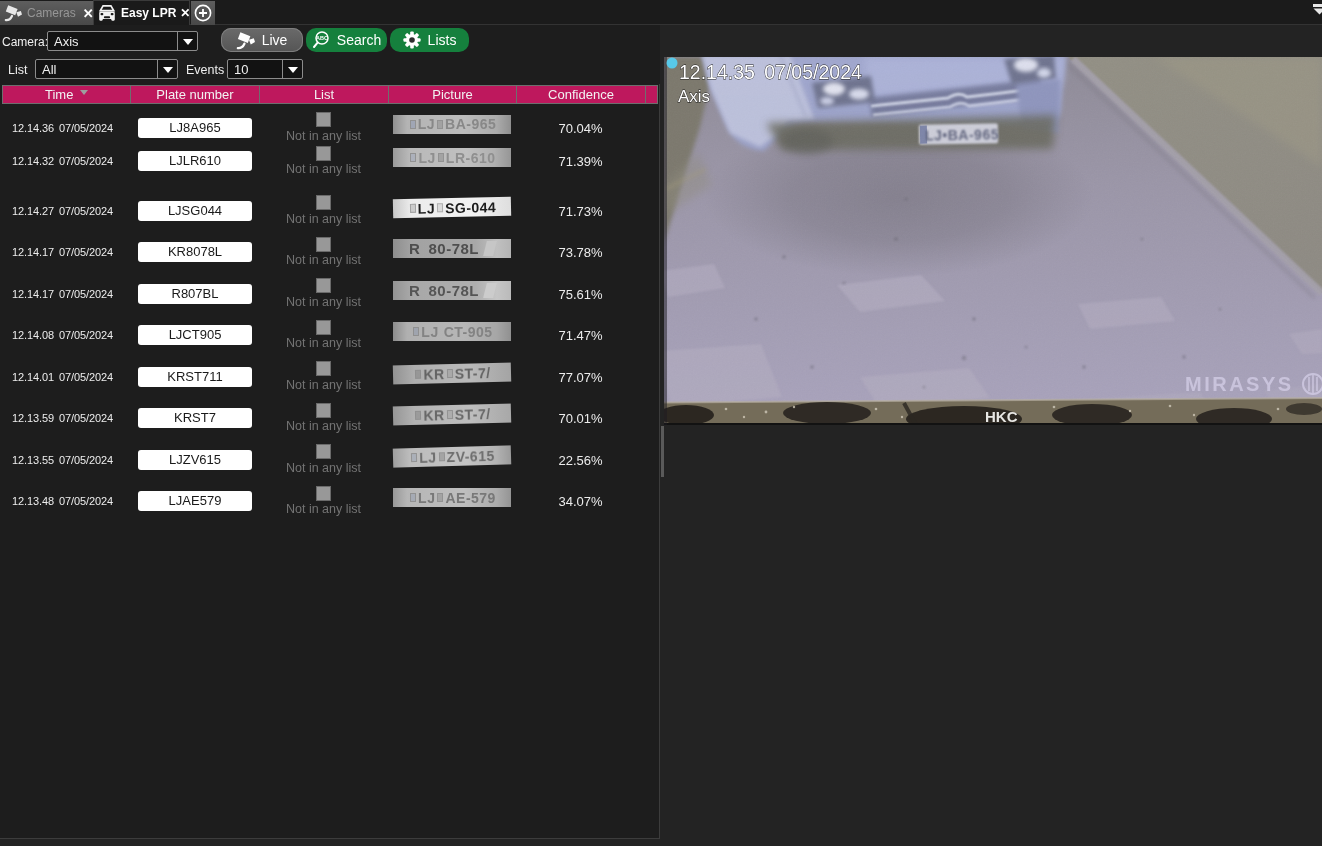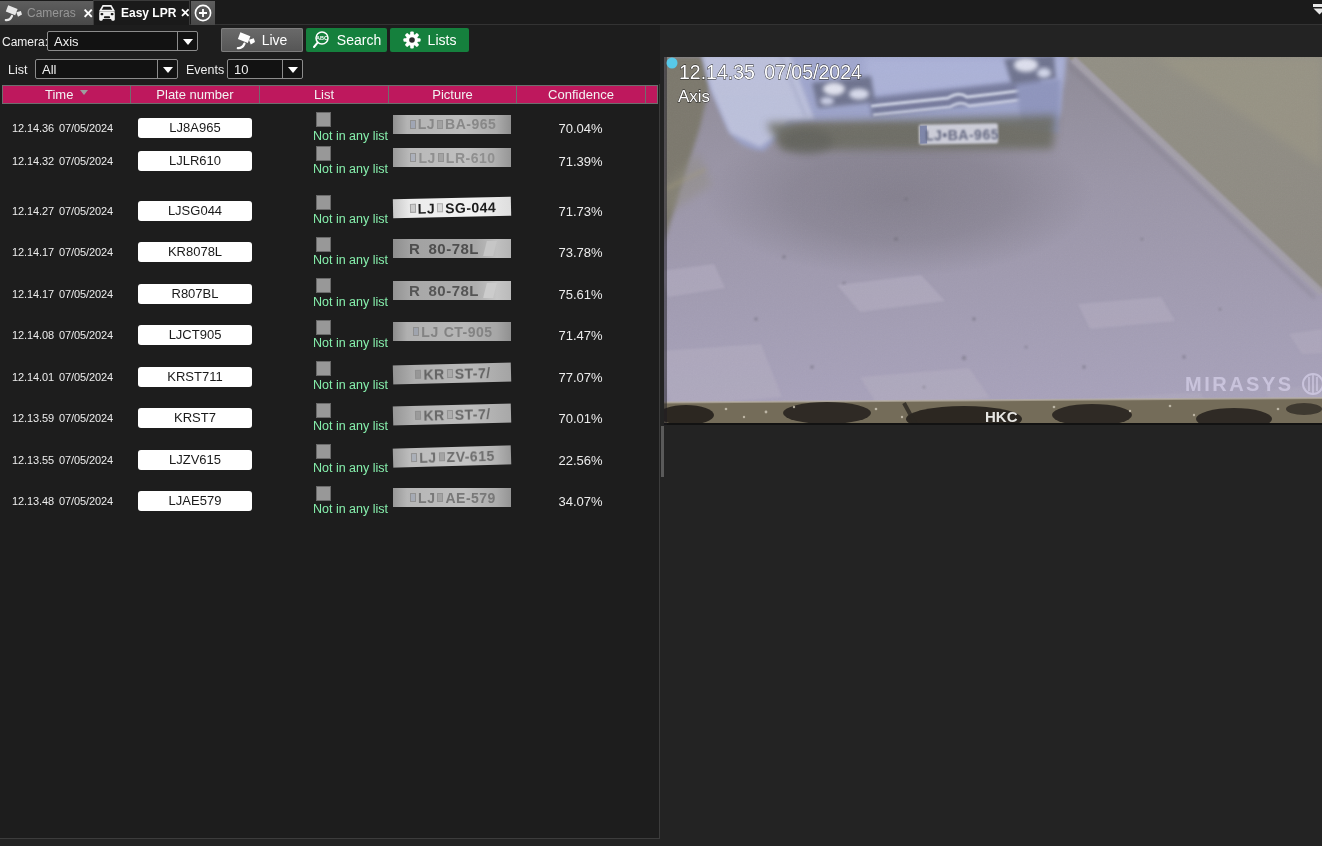--- a/index.html
+++ b/index.html
@@ -22,42 +22,42 @@
 
 
 .lbl { position:absolute; color:#efefef; font-size:13px; z-index:3; }
 .combo { position:absolute; z-index:3; height:20px; background:#121212; border:1px solid #8c8c8c;
   border-radius:2px; color:#efefef; font-size:13px; }
 .combo .val { position:absolute; left:6px; top:2px; }
 .combo .arr { position:absolute; right:0; top:0; bottom:0; border-left:1px solid #8c8c8c;
   width:20px; }
 .combo .arr:after { content:""; position:absolute; left:5px; top:7px; border:5px solid transparent;
   border-top:6px solid #fff; }
-.btn { position:absolute; z-index:3; top:28px; height:24px; border-radius:2px; display:flex;
+.btn { position:absolute; z-index:3; top:28px; height:24px; border-radius:10px; display:flex;
   align-items:center; justify-content:center; color:#fff; font-size:14px; gap:7px; }
 .btn.on { background:linear-gradient(#6a6a6a,#555); box-shadow:0 0 0 1px #7e7e7e inset; }
 .btn.off { background:#15803d;text-align:center; }
 
 
 #panel { position:absolute; left:0; top:25px; width:660px; height:814px; background:#1d1d1d; }
 #grid { position:absolute; left:0; top:59px; width:660px; height:755px;
   border-right:1px solid #3c3c3c; border-bottom:1px solid #3c3c3c; }
 #ghead { position:absolute; left:0; top:1px; width:659px; height:19px; }
 .hc { position:absolute; top:0; height:19px; line-height:17px; text-align:center;
   color:#f2f2f2; font-size:13px; background:#be185d; border:1px solid #6e6e6e; box-sizing:border-box; }
 .row { position:absolute; left:0; width:659px; height:42px; }
 .time { position:absolute; left:12px; top:50%; transform:translateY(-50%);
   color:#ececec; font-size:11px; letter-spacing:-0.1px; white-space:pre; }
 .pbox { position:absolute; left:138px; top:50%; margin-top:-10px; width:114px; height:20px;
   background:#fff; border-radius:3px; color:#1a1a1a; font-size:13px; text-align:center;
   line-height:20px; }
 .cb { position:absolute; left:316px; top:50%; margin-top:-15.5px; width:15px; height:15px;
   background:#989898; box-shadow:0 0 0 1px #6a6a6a inset; }
-.nl { position:absolute; left:259px; width:129px; top:50%; margin-top:1px; text-align:right;
-  color:#86efac; font-size:12.5px; }
+.nl { position:absolute; left:259px; width:129px; top:50%; margin-top:1px; text-align:center;
+  color:#737373; font-size:12.5px; }
 .pic { position:absolute; left:393px; top:50%; margin-top:-13px; width:118px; height:19px;
   display:flex; align-items:center; justify-content:center; font-weight:bold;
   font-size:14px; letter-spacing:0.5px; }
 .conf { position:absolute; left:516px; width:129px; top:50%; transform:translateY(-50%);
   text-align:center; color:#ececec; font-size:13px; }
 .em { display:inline-block; width:6px; height:9px; background:#9b9b9b;
   border:1px solid #858585; margin:0 2px; vertical-align:-1px; opacity:0.75; }
 
 
 #split { position:absolute; left:661px; top:426px; width:3px; height:51px; background:#5a5a5a; }

